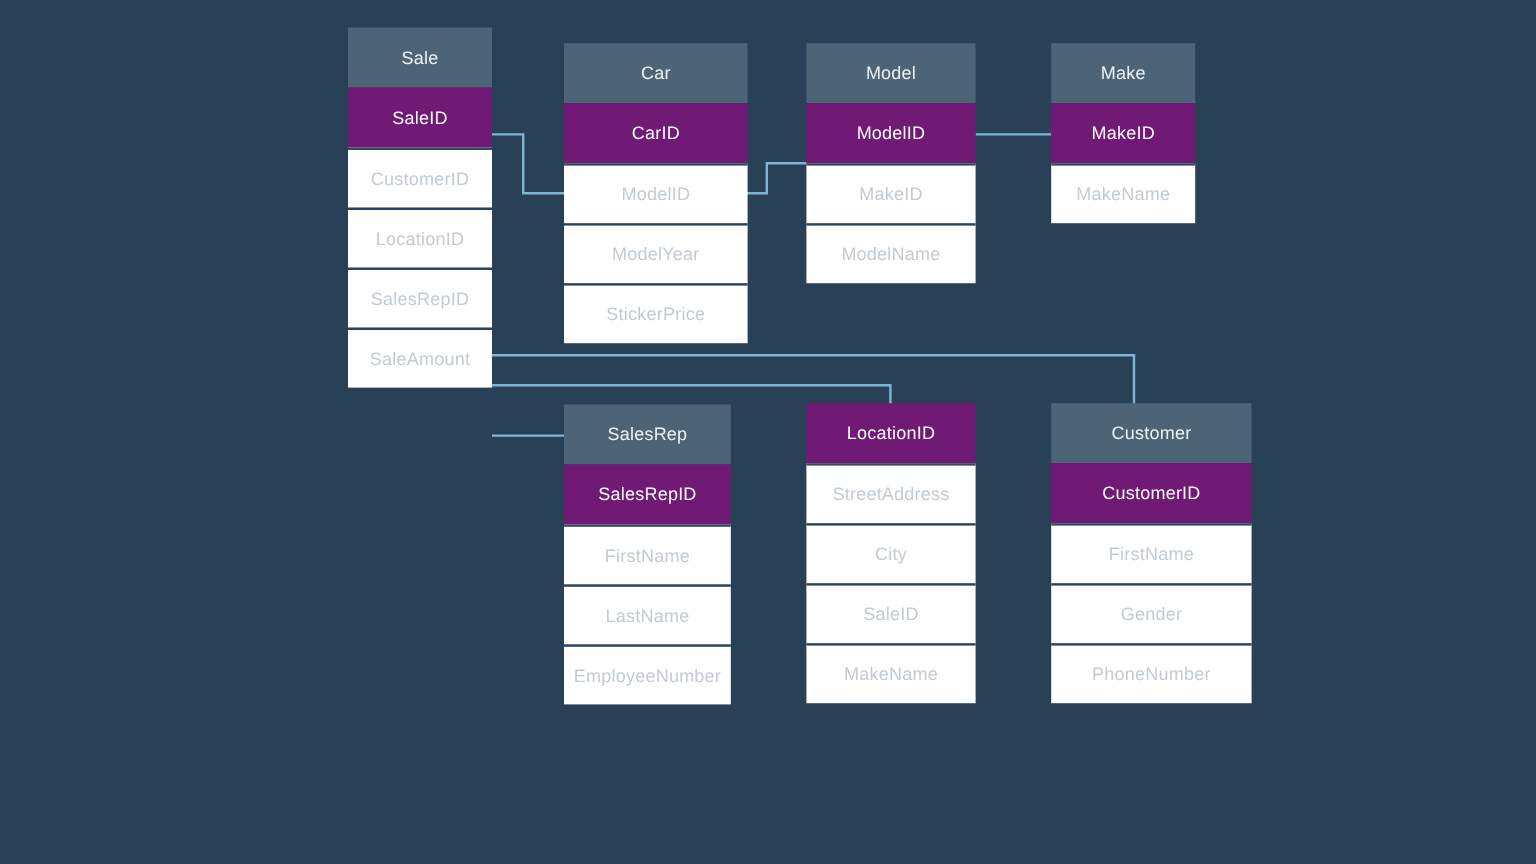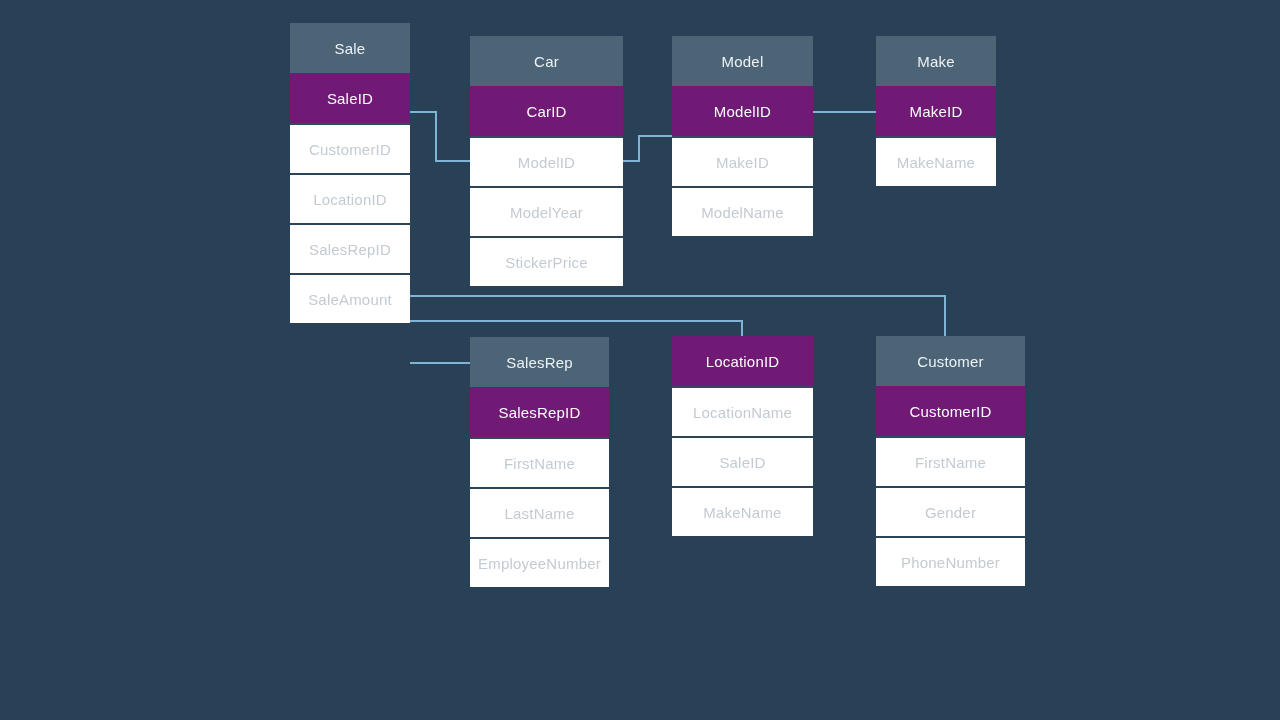--- a/index.html
+++ b/index.html
@@ -109,25 +109,26 @@
       </div>
       <div class="entity" style="left: 470px; top: 337px; width: 139px;">
         <div class="entity-header">SalesRep</div>
         <div class="entity-field pk">SalesRepID</div>
         <div class="entity-field">FirstName</div>
         <div class="entity-field">LastName</div>
         <div class="entity-field">EmployeeNumber</div>
       </div>
       <div class="entity" style="left: 672px; top: 336px; width: 141px;">
         <div class="entity-field pk">LocationID</div>
-        <div class="entity-field">LocationName</div>
+        <div class="entity-field">StreetAddress</div>
+        <div class="entity-field">City</div>
         <div class="entity-field">SaleID</div>
         <div class="entity-field">MakeName</div>
       </div>
-      <div class="entity" style="left: 876px; top: 336px; width: 149px;">
+      <div class="entity" style="left: 876px; top: 336px; width: 167px;">
         <div class="entity-header">Customer</div>
         <div class="entity-field pk">CustomerID</div>
         <div class="entity-field">FirstName</div>
         <div class="entity-field">Gender</div>
         <div class="entity-field">PhoneNumber</div>
       </div>
     </div>
 </div>
 
 </body></html>

